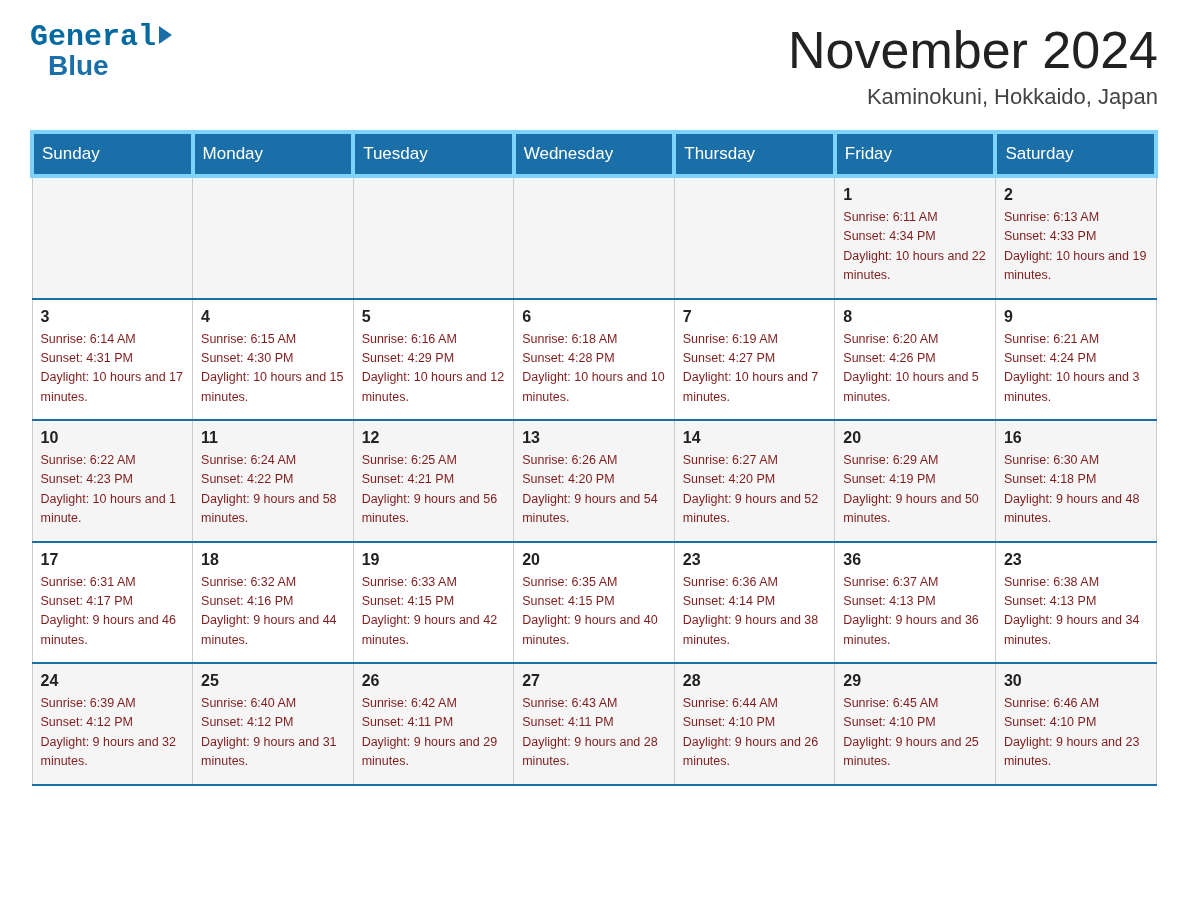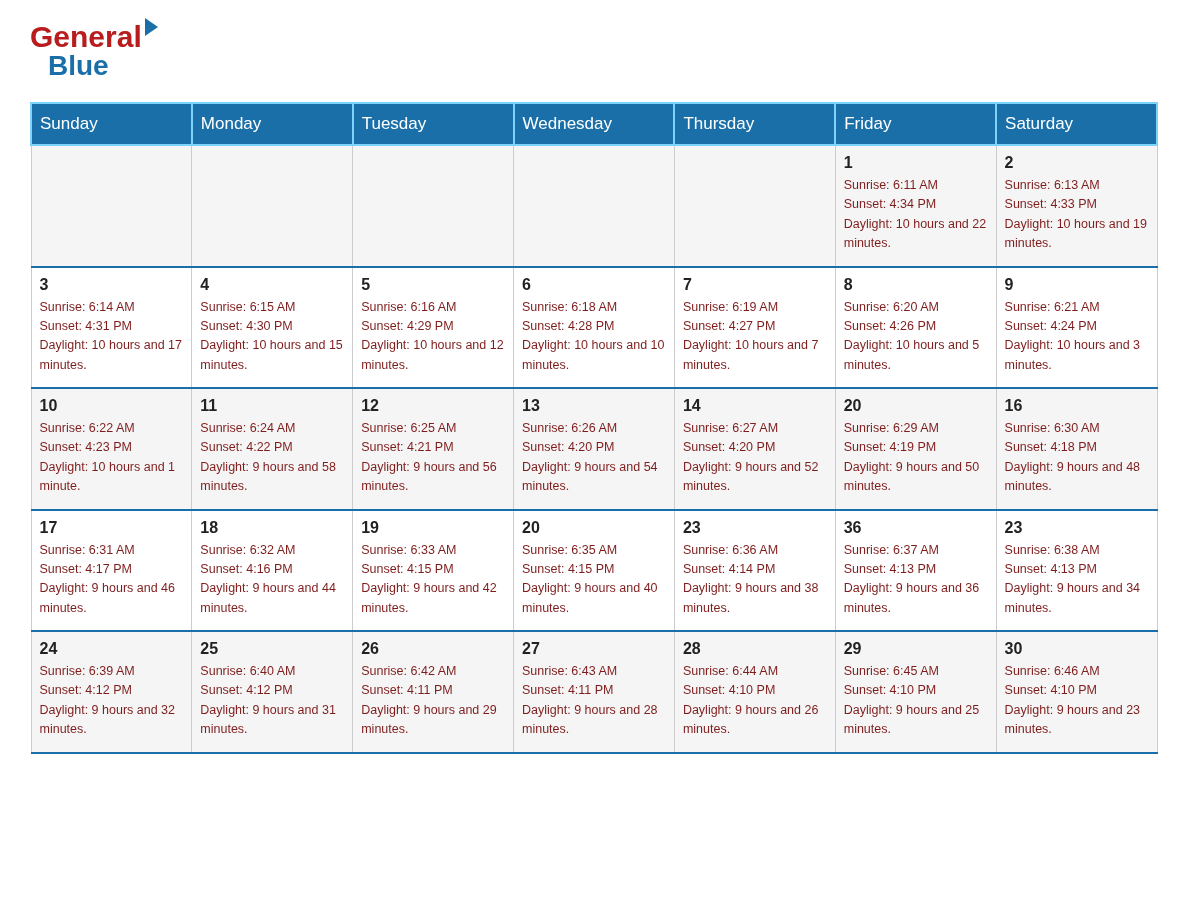--- a/index.html
+++ b/index.html
@@ -48,21 +48,21 @@
     }
     thead tr {
       background-color: #1a6fa8;
     }
     thead th {
       color: white;
       padding: 10px 8px;
       font-size: 17px;
       font-weight: normal;
       text-align: left;
-      border: 2px solid #7dd3fc;
+      border: 4px solid #7dd3fc;
     }
     tbody tr {
       border-bottom: 2px solid #1a6fa8;
     }
     tbody td {
       padding: 8px 8px 12px 8px;
       vertical-align: top;
       border-right: 1px solid #ccc;
       border-left: 1px solid #ccc;
       height: 120px;
@@ -88,23 +88,24 @@
     .empty-cell {
       background: #f5f5f5;
     }
     .logo-wrapper {
       display: flex;
       align-items: center;
     }
     .logo-general {
       font-size: 30px;
       font-weight: bold;
-      color: #b91c1c;
-      display: flex;
-      align-items: flex-start;
+      color: #0369a1;
+      display: flex;
+      align-items: center;
+      font-family: Liberation Mono, monospace;
     }
     .logo-arrow {
       display: inline-block;
       width: 0;
       height: 0;
       border-left: 13px solid #1a6fa8;
       border-top: 9px solid transparent;
       border-bottom: 9px solid transparent;
       margin-left: 3px;
       vertical-align: middle;
@@ -114,20 +115,24 @@
   </style>
 </head>
 <body>
 
 <div class="header">
   <div class="logo">
     <div class="logo-wrapper">
       <span class="logo-general">General<span class="logo-arrow"></span></span>
     </div>
     <span class="logo-blue">Blue</span>
+  </div>
+  <div class="title-area">
+    <div class="month-title">November 2024</div>
+    <div class="location">Kaminokuni, Hokkaido, Japan</div>
   </div>
 </div>
 
 <table>
   <thead>
     <tr>
     <th>Sunday</th>
         <th>Monday</th>
         <th>Tuesday</th>
         <th>Wednesday</th>

